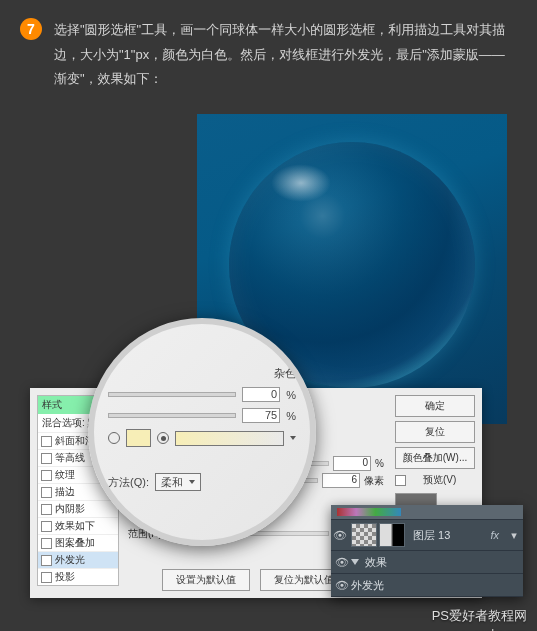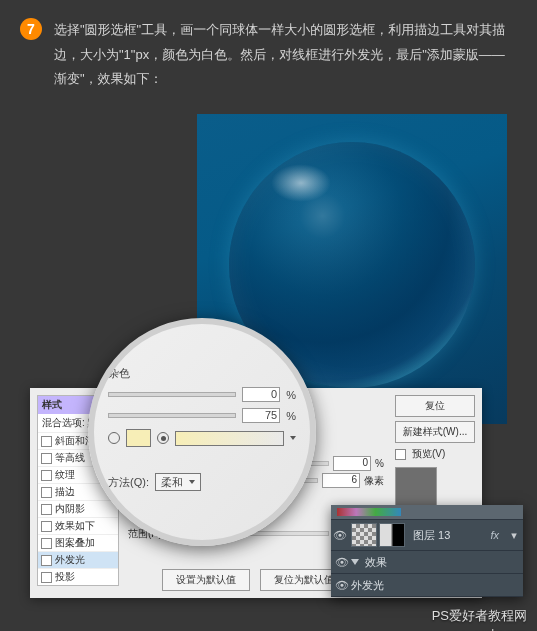--- a/index.html
+++ b/index.html
@@ -4,34 +4,34 @@
 <style>
   body{margin:0;background:#373737;font-family:"Microsoft YaHei",Arial,sans-serif;font-size:13px;color:#ccc;width:537px;height:631px;overflow:hidden;position:relative}
   .step-header{display:flex;align-items:flex-start;padding:18px 28px 10px 20px}
   .step-num{flex:none;width:22px;height:22px;border-radius:50%;background:#ff8a00;color:#fff;font-weight:bold;text-align:center;line-height:22px;font-size:14px;margin-right:12px}
   .step-text{line-height:1.9;color:#d5d5d5}
   .bubble-preview{position:absolute;left:197px;top:114px;width:310px;height:310px;background:linear-gradient(160deg,#0a5d8a 0%,#055a87 35%,#064a73 60%,#073a5e 100%)}
   .bubble-preview::before{content:"";position:absolute;left:32px;top:28px;width:246px;height:246px;border-radius:50%;background:radial-gradient(circle at 38% 30%,rgba(255,255,255,0.18) 0%,rgba(255,255,255,0.05) 10%,rgba(0,60,100,0.45) 35%,rgba(0,50,90,0.65) 55%,rgba(10,70,120,0.4) 72%,rgba(60,200,230,0.55) 84%,rgba(255,120,190,0.7) 92%,rgba(190,90,220,0.7) 97%,rgba(255,230,130,0.55) 100%);box-shadow:0 0 20px rgba(70,190,230,0.25),inset 0 0 30px rgba(255,255,255,0.08)}
   .bubble-preview::after{content:"";position:absolute;left:74px;top:50px;width:60px;height:38px;border-radius:50%;background:radial-gradient(ellipse at center,rgba(255,255,255,0.55) 0%,rgba(255,255,255,0) 70%)}
   .dialog{position:absolute;left:30px;top:388px;width:452px;height:210px;background:#ededed;box-shadow:0 2px 10px rgba(0,0,0,0.4);font-size:10px;color:#333}
   .dlg-sidebar{position:absolute;left:7px;top:7px;width:80px;background:#fff;border:1px solid #b8b8b8}
-  .dlg-sd-hdr{background:#c4b5fd;padding:2px 4px;font-weight:bold;font-size:10px}
+  .dlg-sd-hdr{background:#86efac;padding:2px 4px;font-weight:normal;font-size:10px}
   .dlg-sd-row{display:flex;align-items:center;padding:1px 3px;border-top:1px solid #eee}
   .dlg-sd-row.sel{background:#cfe3f5}
   .cb{width:9px;height:9px;border:1px solid #888;margin-right:3px;flex:none;background:#fff}
   .dlg-sd-title{padding:2px 4px;font-size:10px}
   .dlg-main{position:absolute;left:98px;top:8px;right:98px;bottom:8px}
   .field-row{display:flex;align-items:center;gap:4px;margin:2px 0}
   .dd{border:1px solid #999;height:14px;min-width:50px;padding:0 3px;display:inline-flex;align-items:center;justify-content:space-between;background:#fff}
   .txtin{border:1px solid #999;height:13px;width:32px;background:#fff;display:inline-block;text-align:right;padding:0 2px}
   .section-title{font-weight:bold;margin:4px 0 2px}
   .dlg-right{position:absolute;right:7px;top:7px;width:80px}
   .ps-btn{border:1px solid #999;background:#f4f4f4;text-align:center;padding:3px 0;margin-bottom:4px;font-size:10px}
   .thumb-box{width:40px;height:40px;border:1px solid #999;margin-top:6px;display:flex;align-items:center;justify-content:center;background:#6e6e6e}
-  .dlg-ck{display:flex;align-items:center;margin-top:4px;gap:3px}
+  .dlg-ck{display:flex;align-items:center;margin-top:4px;gap:14px}
   .magnifier{position:absolute;left:88px;top:318px;width:216px;height:216px;border-radius:50%;background:linear-gradient(135deg,#f0f0f0,#e6e6e6);border:6px solid #cfcfcf;box-shadow:0 4px 18px rgba(0,0,0,0.55);overflow:hidden}
   .mag-inner{position:absolute;left:14px;top:36px;right:14px;color:#444;font-size:11px}
   .mag-row{display:flex;align-items:center;gap:6px;margin:6px 0}
   .radio{width:10px;height:10px;border:1px solid #666;border-radius:50%;flex:none;display:inline-flex;align-items:center;justify-content:center}
   .radio.on::after{content:"";width:5px;height:5px;background:#555;border-radius:50%}
   .mag-sw{width:24px;height:16px;border:1px solid #777}
   .mag-grad{width:110px;height:13px;border:1px solid #777;background:linear-gradient(to right,#f7eeb7,rgba(247,238,183,0))}
   .mag-dd{border:1px solid #777;height:16px;padding:0 5px;display:inline-flex;align-items:center;gap:6px;background:#f4f4f4}
   .layers{position:absolute;right:14px;bottom:34px;width:192px;background:#414c55;box-shadow:0 3px 12px rgba(0,0,0,0.55);font-size:11px;color:#d8dde1}
   .ly-row{display:flex;align-items:center;height:30px;border-bottom:1px solid #2d3640}
@@ -135,38 +135,39 @@
     </div>
     <div class="field-row">
       <span>范围(R):</span>
       <span style="flex:1;height:3px;background:#ddd;border:1px solid #bbb"></span>
       <span class="txtin">50</span>
       <span>%</span>
     </div>
   </div>
 
   <div class="dlg-right">
+    <div class="ps-btn">确定</div>
     <div class="ps-btn">复位</div>
-    <div class="ps-btn">新建样式(W)...</div>
+    <div class="ps-btn">颜色叠加(W)...</div>
     <div class="dlg-ck">
         <span class="cb" style="background:#fff;position:relative"></span>
         <span>预览(V)</span>
       </div>
     <div class="thumb-box"></div>
   </div>
 
   <div class="bottom-btns">
     <div class="ps-btn">设置为默认值</div>
     <div class="ps-btn">复位为默认值</div>
   </div>
 </div>
 
 <div class="magnifier">
   <div class="mag-inner">
-    <div class="mag-row" style="justify-content:flex-start">
+    <div class="mag-row" style="justify-content:flex-end">
         <span>杂色</span>
       </div>
     <div class="mag-row" style="justify-content:flex-end">
       <span style="flex:1;height:3px;background:#d6d6d6;border:1px solid #aaa"></span>
       <span class="txtin">0</span>
       <span>%</span>
     </div>
     <div class="mag-row" style="justify-content:space-between">
       <span style="flex:1;height:3px;background:#d6d6d6;border:1px solid #aaa"></span>
       <span class="txtin">75</span>

